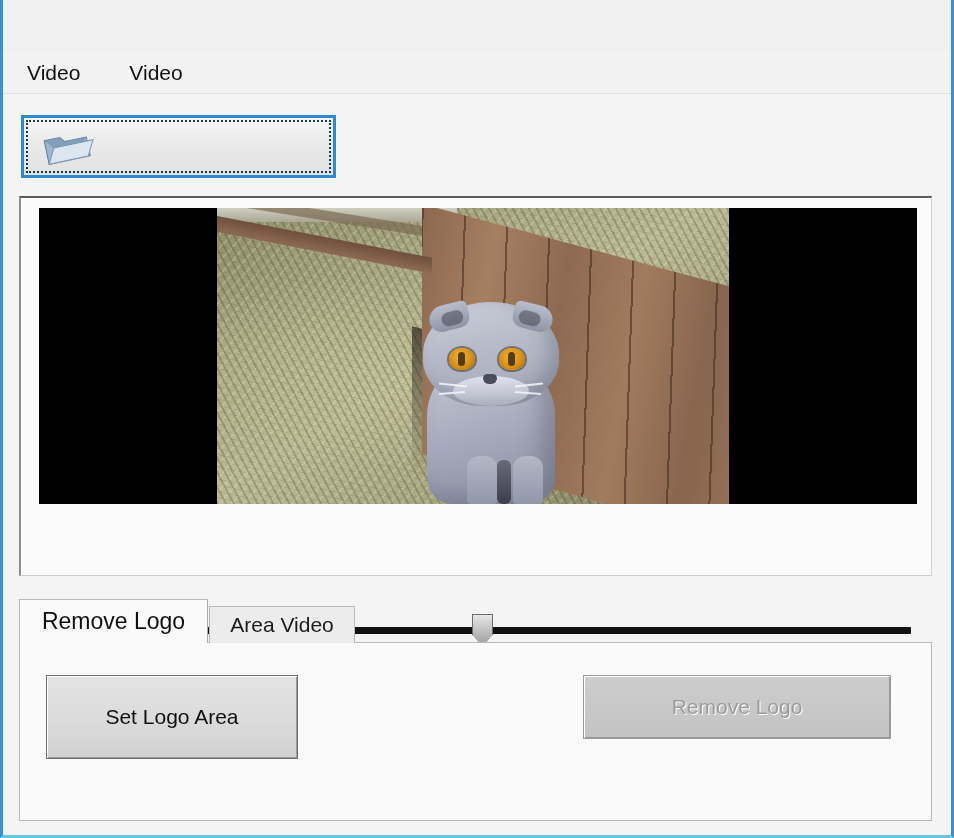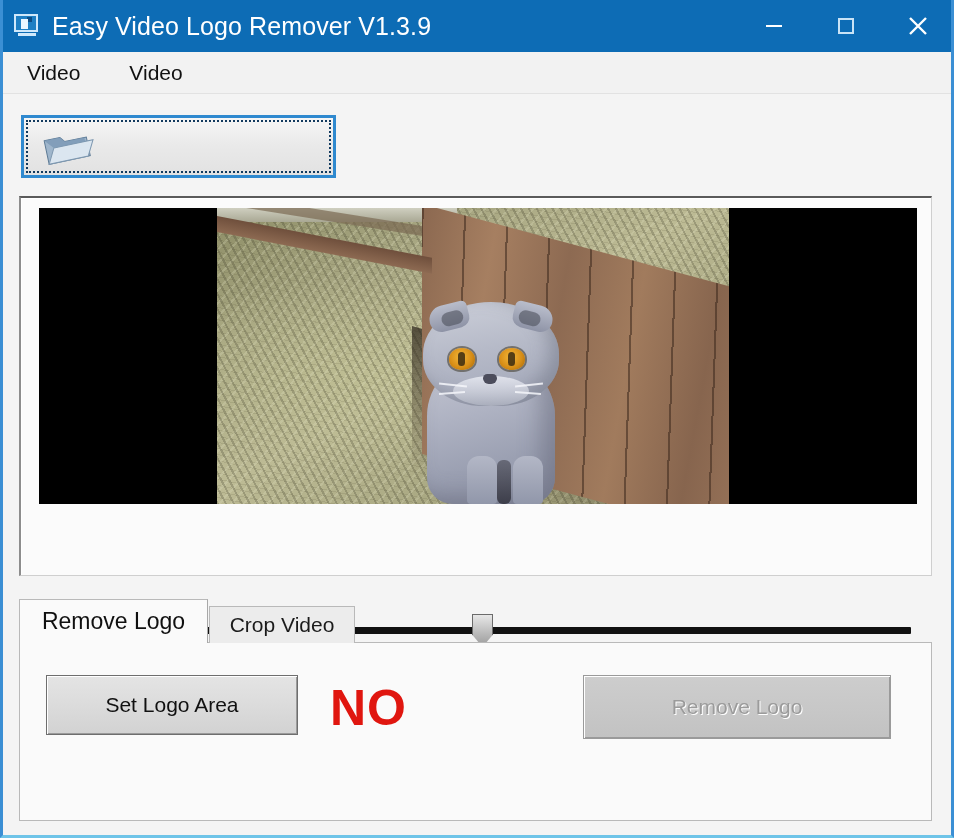--- a/index.html
+++ b/index.html
@@ -378,21 +378,21 @@
     position: absolute;
     background: linear-gradient(to bottom, #e4e4e4 0%, #dcdcdc 48%, #d2d2d2 100%);
     border: 1px solid #6e6e6e;
     box-shadow: inset 1px 1px 0 #ffffff, inset -1px -1px 0 #9a9a9a;
     box-sizing: border-box;
     display: flex; align-items: center; justify-content: center;
     font-size: 21px;
     color: #111111;
     font-family: "Liberation Sans", sans-serif;
   }
-  .set-logo-btn { left: 26px; top: 32px; width: 252px; height: 60px; }
+  .set-logo-btn { left: 26px; top: 32px; width: 252px; height: 84px; }
   .remove-logo-btn {
     left: 563px; top: 32px; width: 308px; height: 64px;
     background: linear-gradient(to bottom, #cdcdcd 0%, #c8c8c8 50%, #c2c2c2 100%);
     border: 1px solid #9a9a9a;
     color: #9b9b9b;
     text-shadow: 1px 1px 0 #ffffff;
   }
   .no-flag {
     position: absolute;
     left: 310px; top: 36px;
@@ -401,44 +401,20 @@
     color: #e0160f;
     font-family: "Liberation Sans", sans-serif;
     letter-spacing: 1px;
   }
 </style>
 </head>
 <body>
 
 <div class="window">
 
-  <div class="titlebar">
-    <div class="app-icon">
-      <div class="mon"></div>
-      <div class="base"></div>
-    </div>
-    <div class="title-text">Easy Video Logo Remover V1.3.9</div>
-    <div class="win-controls">
-      <div class="wbtn">
-        <svg width="24" height="24" viewBox="0 0 24 24">
-            <rect x="4" y="11" width="16" height="2" fill="#ffffff"></rect>
-          </svg>
-      </div>
-      <div class="wbtn">
-        <svg width="24" height="24" viewBox="0 0 24 24">
-            <rect x="5" y="5" width="14" height="14" fill="none" stroke="#c9e3f6" stroke-width="2"></rect>
-          </svg>
-      </div>
-      <div class="wbtn">
-        <svg width="28" height="28" viewBox="0 0 28 28">
-            <path d="M6 6 L22 22 M22 6 L6 22" stroke="#ffffff" stroke-width="2.4" fill="none"></path>
-          </svg>
-      </div>
-    </div>
-  </div>
 
   <div class="menubar">
     <div class="menu-item">Video</div>
     <div class="menu-item">Video</div>
   </div>
 
   <div class="client">
 
     <div class="load-btn">
       <div class="focus"></div>
@@ -548,23 +524,22 @@
             <div class="tick" style="left: 809px;"></div>
             <div class="tick" style="left: 826px;"></div>
             <div class="tick" style="left: 843px;"></div>
           </div>
       </div>
     </div>
 
     <div class="tabctl">
       <div class="tab-strip">
         <div class="tab active">Remove Logo</div>
-        <div class="tab inactive">Crop Video</div>
+        <div class="tab inactive">Area Video</div>
       </div>
       <div class="tab-panel">
         <div class="btn3d set-logo-btn">Set Logo Area</div>
-        <div class="no-flag">NO</div>
         <div class="btn3d remove-logo-btn">Remove Logo</div>
       </div>
     </div>
 
   </div>
 </div>
 
 </body></html>

